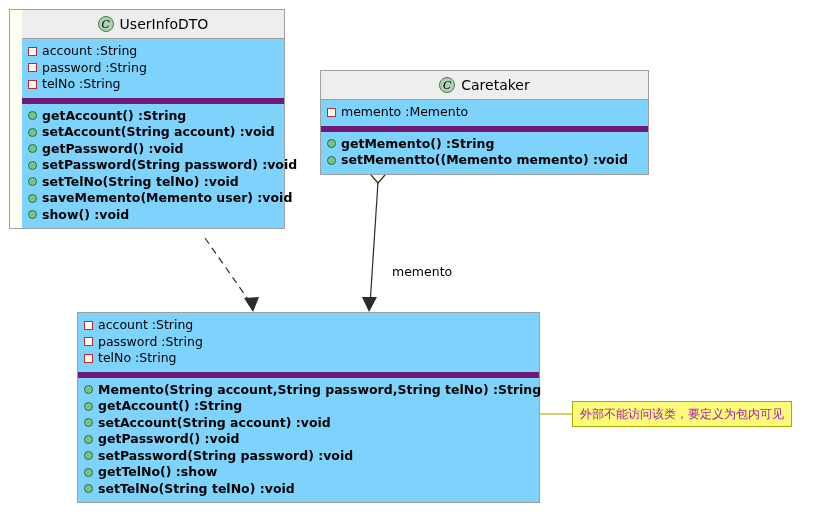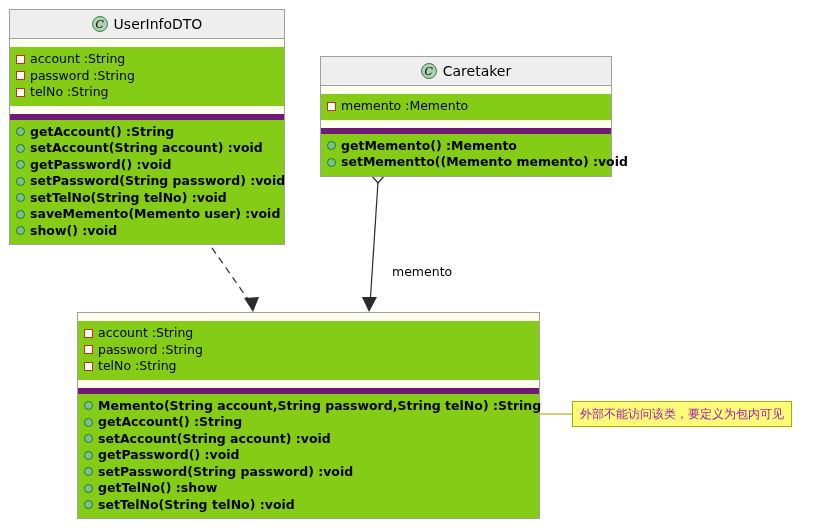--- a/index.html
+++ b/index.html
@@ -60,22 +60,21 @@
     line-height: 16px;
     text-align: center;
     margin-right: 6px;
     vertical-align: middle;
     box-sizing: border-box;
     font-family: "DejaVu Serif", serif;
     font-style: italic;
   }
   .uml-section {
     padding: 4px 6px 5px 6px;
-    background: #84cc16;
-    margin-top: 8px;
+    background: #7dd3fc;
   }
   .uml-section + .uml-section {
     border-top: 6px solid #701a75;
     font-weight: bold;
   }
   .member {
     font-size: 12.5px;
     color: #000;
     line-height: 16.5px;
     white-space: nowrap;
@@ -130,21 +129,21 @@
     <line x1="205" y1="238" x2="252" y2="305" stroke="#2b2b2b" stroke-width="1.2" stroke-dasharray="7,5"></line>
     <polygon points="253,312 244,298 259,297" fill="#2b2b2b"></polygon>
 
     <line x1="378" y1="182" x2="370" y2="305" stroke="#2b2b2b" stroke-width="1.2"></line>
     <polygon points="378,168 385,175 378,183 371,175" fill="#fefeee" stroke="#2b2b2b" stroke-width="1.2"></polygon>
     <polygon points="369,312 362,297 377,297" fill="#2b2b2b"></polygon>
 
     <line x1="540" y1="414" x2="572" y2="414" stroke="#A9A906" stroke-width="1.1"></line>
   </svg>
 
-  <div class="uml-class" style="left:9px; top:9px; width:276px;">
+  <div class="uml-class" style="left:9px; top:9px; width:276px;padding-left:12px;">
     <div class="uml-header">
       <span class="class-circle">C</span><span class="cname">UserInfoDTO</span>
     </div>
     <div class="uml-section">
       <div class="member">
           <span class="vis private"></span>
           <span>account :String</span>
         </div>
       <div class="member">
           <span class="vis private"></span>
@@ -180,34 +179,34 @@
           <span class="vis public"></span>
           <span>saveMemento(Memento user) :void</span>
         </div>
       <div class="member">
           <span class="vis public"></span>
           <span>show() :void</span>
         </div>
     </div>
   </div>
 
-  <div class="uml-class" style="left:320px; top:56px; width:292px;">
+  <div class="uml-class" style="left:320px; top:70px; width:329px;">
     <div class="uml-header">
       <span class="class-circle">C</span><span class="cname">Caretaker</span>
     </div>
     <div class="uml-section">
       <div class="member">
           <span class="vis private"></span>
           <span>memento :Memento</span>
         </div>
     </div>
     <div class="uml-section">
       <div class="member">
           <span class="vis public"></span>
-          <span>getMemento() :Memento</span>
+          <span>getMemento() :String</span>
         </div>
       <div class="member">
           <span class="vis public"></span>
           <span>setMementto((Memento memento) :void</span>
         </div>
     </div>
   </div>
 
   <div class="uml-class" style="left:77px; top:312px; width:463px;">
     <div class="uml-section">

